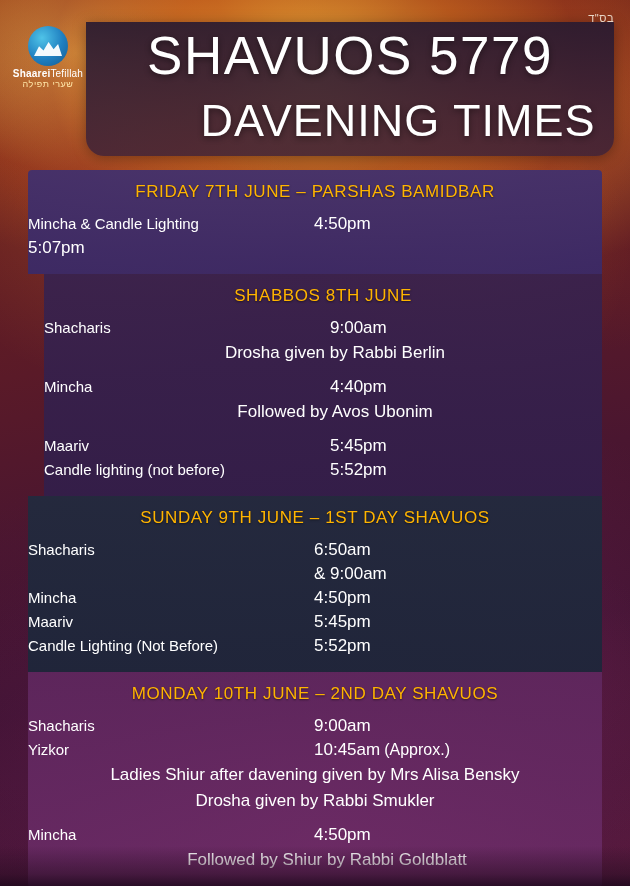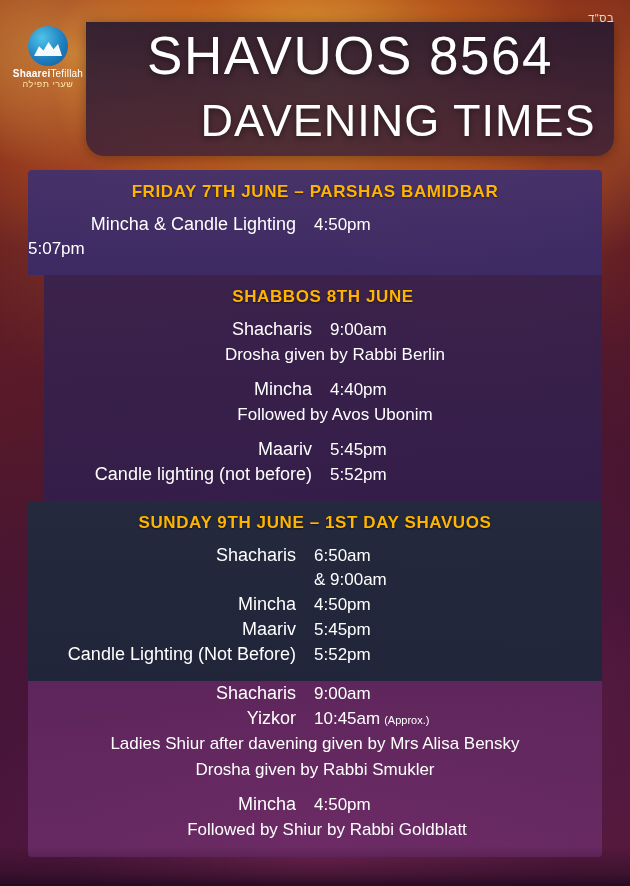--- a/index.html
+++ b/index.html
@@ -152,50 +152,49 @@
   }
   .sec-friday  { background: linear-gradient(180deg, rgba(64,48,110,0.93) 0%, rgba(58,42,104,0.93) 100%); }
   .sec-shabbos { background: linear-gradient(180deg, rgba(56,34,78,0.93) 0%, rgba(50,30,74,0.93) 100%); margin-left: 16px; }
   .sec-sunday  { background: linear-gradient(180deg, rgba(34,42,62,0.95) 0%, rgba(30,38,58,0.95) 100%); }
   .sec-monday  { background: linear-gradient(180deg, rgba(96,40,96,0.88) 0%, rgba(108,44,104,0.86) 100%); }
 
   .sec-title {
     text-align: center;
     color: #ffb400;
     font-size: 17px;
-    font-weight: bold;
+    font-weight: normal;
     letter-spacing: 0.6px;
     padding: 12px 0 10px 0;
     text-shadow: 0 1px 2px rgba(0,0,0,0.5);
   }
 
   .rows { padding: 0 0 14px 0; }
 
   .row {
     display: flex;
     align-items: baseline;
     padding: 2px 0;
   }
   .row .label {
     width: 268px;
-    text-align: right;
     padding-right: 18px;
     color: #ffffff;
-    font-size: 18px;
+    font-size: 15px;
     white-space: nowrap;
   }
   .row .value {
     flex: 1;
     text-align: left;
     color: #ffffff;
     font-size: 17px;
     white-space: nowrap;
   }
   .row .value .approx {
-    font-size: 11px;
+    font-size: 16px;
     margin-left: 4px;
   }
 
   .note {
     text-align: center;
     color: #ffffff;
     font-size: 17px;
     padding: 3px 0;
   }
   .note-indent { padding-left: 24px; }
@@ -218,21 +217,21 @@
   <div class="bsd">בס"ד</div>
 
   <div class="header-panel"></div>
 
   <div class="logo">
     <div class="logo-circle"></div>
     <div class="logo-name"><b>Shaarei</b><span>Tefillah</span></div>
     <div class="logo-heb">שערי תפילה</div>
   </div>
 
-  <div class="header-title">SHAVUOS 8564</div>
+  <div class="header-title">SHAVUOS 5779</div>
   <div class="header-sub">DAVENING TIMES</div>
 
   <div class="schedule">
 
     <div class="sec sec-friday">
       <div class="sec-title">FRIDAY 7TH JUNE – PARSHAS BAMIDBAR</div>
       <div class="rows">
         <div class="row">
           <div class="label">Mincha &amp; Candle Lighting</div>
           <div class="value">4:50pm</div>
@@ -289,20 +288,21 @@
           <div class="value">5:45pm</div>
         </div>
         <div class="row">
           <div class="label">Candle Lighting (Not Before)</div>
           <div class="value">5:52pm</div>
         </div>
       </div>
     </div>
 
     <div class="sec sec-monday">
+      <div class="sec-title">MONDAY 10TH JUNE – 2ND DAY SHAVUOS</div>
       <div class="rows">
         <div class="row">
           <div class="label">Shacharis</div>
           <div class="value">9:00am</div>
         </div>
         <div class="row">
           <div class="label">Yizkor</div>
           <div class="value"><span>10:45am</span><span class="approx">(Approx.)</span></div>
         </div>
         <div class="note">Ladies Shiur after davening given by Mrs Alisa Bensky</div>

